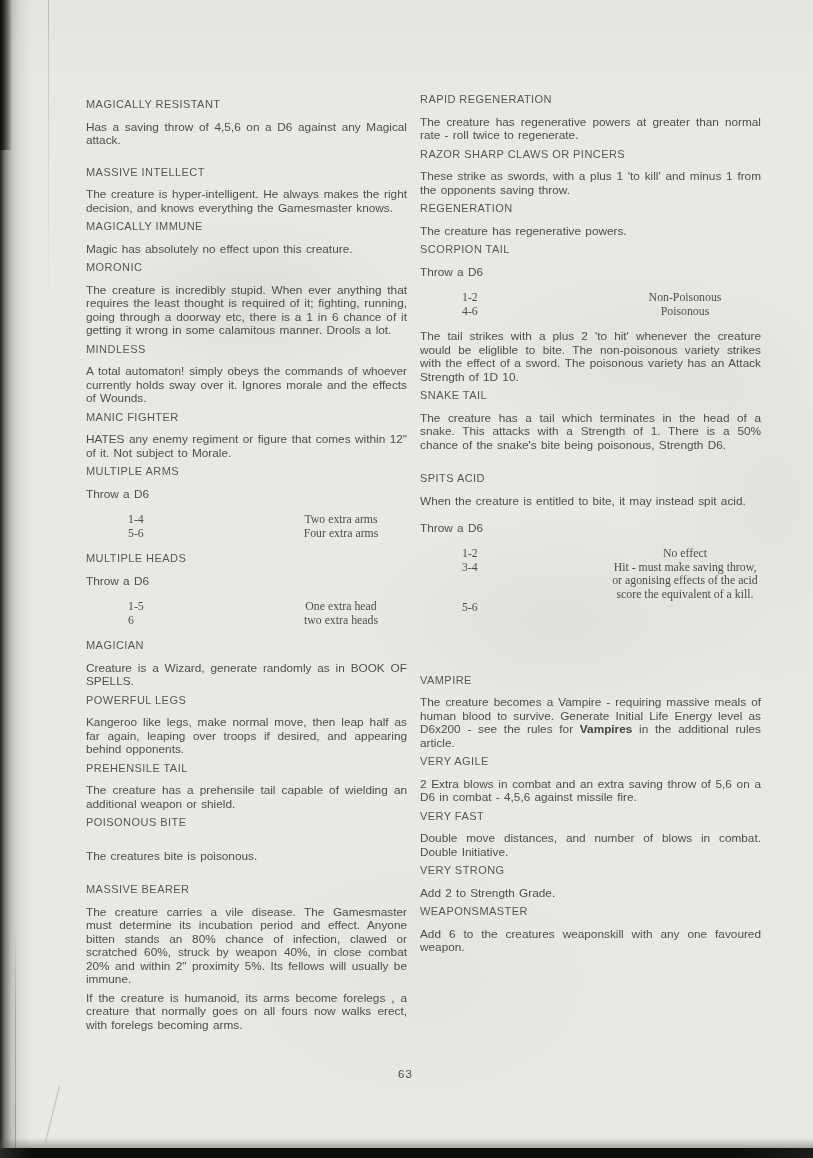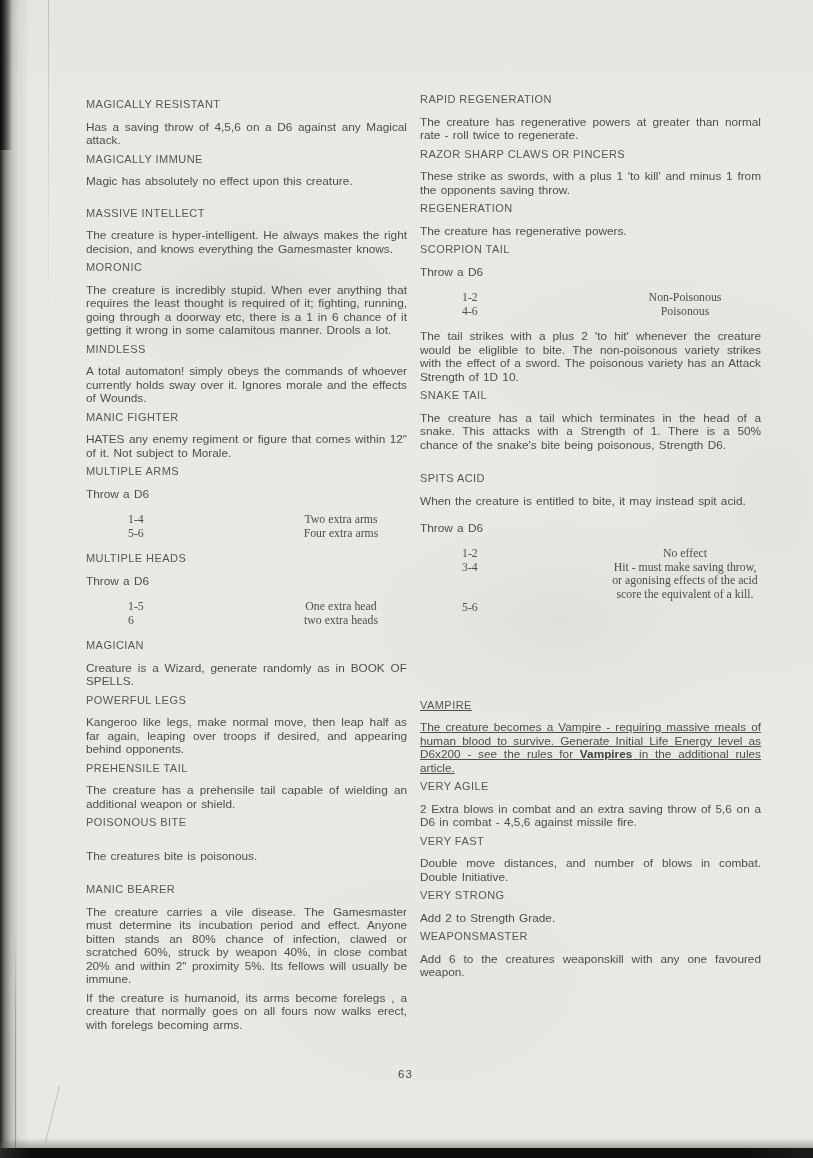--- a/index.html
+++ b/index.html
@@ -73,52 +73,52 @@
   .p{
     margin:0;text-align:justify;word-spacing:1px;color:#4e4e4c;
   }
   .p + .p{margin-top:13.5px;}
   .dice{margin:12px 0 12px 0;padding-left:42px;font-family:Liberation Serif, serif;}
   .drow{display:flex;}
   .roll{width:147px;flex:0 0 147px;}
   .res{flex:1;text-align:center;}
   .gap-sm{margin-top:20px;}
   .gap-md{margin-top:18px;}
-  .gap-lg{margin-top:84px;text-decoration:underline;}
+  .gap-lg{margin-top:59px;}
   strong{font-weight:bold;color:#434341;}
 
   .page-number{
     position:absolute;left:398px;top:1068px;width:30px;
     font-size:11.5px;color:#4a4a48;letter-spacing:1px;
   }
 </style>
 </head>
 <body>
 
 <div class="page">
   <div class="stains"></div>
 
   <div class="col col-left">
 
     <div class="section">
       <div class="h">MAGICALLY RESISTANT</div>
       <p class="p">Has a saving throw of 4,5,6 on a D6 against any Magical attack.</p>
     </div>
 
-    <div class="section">
-      <div class="h">MAGICALLY IMMUNE</div>
-      <p class="p">Magic has absolutely no effect upon this creature.</p>
-    </div>
-
     <div class="section gap-md">
       <div class="h">MASSIVE INTELLECT</div>
       <p class="p">The creature is hyper-intelligent. He always makes the right decision, and knows everything the Gamesmaster knows.</p>
     </div>
 
     <div class="section">
+      <div class="h">MAGICALLY IMMUNE</div>
+      <p class="p">Magic has absolutely no effect upon this creature.</p>
+    </div>
+
+    <div class="section">
       <div class="h">MORONIC</div>
       <p class="p">The creature is incredibly stupid. When ever anything that requires the least thought is required of it; fighting, running, going through a doorway etc, there is a 1 in 6 chance of it getting it wrong in some calamitous manner. Drools a lot.</p>
     </div>
 
     <div class="section">
       <div class="h">MINDLESS</div>
       <p class="p">A total automaton! simply obeys the commands of whoever currently holds sway over it. Ignores morale and the effects of Wounds.</p>
     </div>
 
     <div class="section">
@@ -170,21 +170,21 @@
       <div class="h">PREHENSILE TAIL</div>
       <p class="p">The creature has a prehensile tail capable of wielding an additional weapon or shield.</p>
     </div>
 
     <div class="section">
       <div class="h">POISONOUS BITE</div>
       <p class="p gap-sm">The creatures bite is poisonous.</p>
     </div>
 
     <div class="section gap-sm">
-      <div class="h">MANIC BEARER</div>
+      <div class="h">MASSIVE BEARER</div>
       <p class="p">The creature carries a vile disease. The Gamesmaster must determine its incubation period and effect. Anyone bitten stands an 80% chance of infection, clawed or scratched 60%, struck by weapon 40%, in close combat 20% and within 2" proximity 5%. Its fellows will usually be immune.</p>
     </div>
 
     <div class="section">
       <p class="p">If the creature is humanoid, its arms become forelegs , a creature that normally goes on all fours now walks erect, with forelegs becoming arms.</p>
     </div>
 
   </div>
 
   <div class="col col-right">

